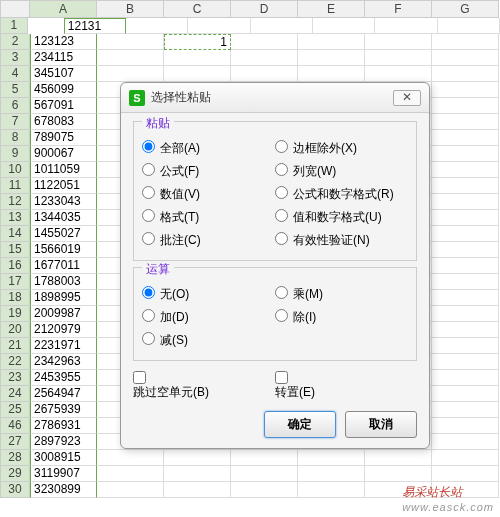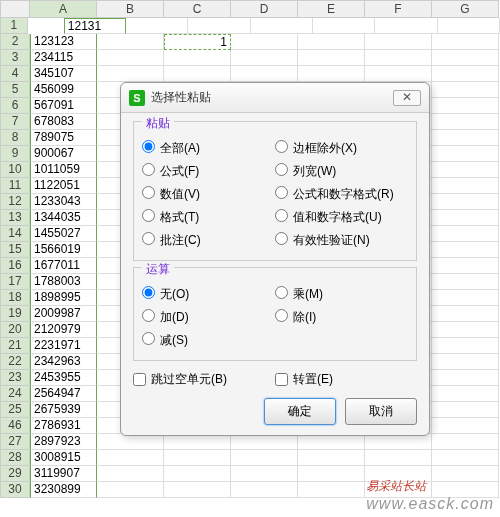--- a/index.html
+++ b/index.html
@@ -25,28 +25,28 @@
 .titlebar .title { flex: 1; color: #333; }
 .close { width: 28px; height: 16px; border: 1px solid #aaa; border-radius: 2px; text-align: center; line-height: 13px; color: #555; background: #f8f8f8; }
 
 .dlg-body { padding: 8px 12px 10px; }
 .fieldset { border: 1px solid #ccc; margin-bottom: 6px; padding: 6px 8px 8px; }
 .fieldset .legend { position: relative; top: -13px; background: #f4f4f4; padding: 0 4px; display: inline-block; color: #6d28d9; }
 .radio-grid { display: flex; flex-wrap: wrap; margin-top: -8px; }
 .radio-item { width: 50%; display: flex; align-items: flex-start; padding: 3px 0; }
 .radio-item input { margin-right: 5px; }
 .check-row { display: flex; padding: 4px 0 8px; }
-.check-item { width: 50%; display: flex; align-items: center; }
+.check-item { width: 50%; display: flex; align-items: flex-start; flex-direction: column; }
 .check-item input { margin-right: 5px; }
-.btn-row { text-align: right; padding-top: 2px; }
+.btn-row { text-align: right; padding-top: 2px; font-weight: bold; }
 .btn { display: inline-block; min-width: 72px; padding: 4px 10px; border: 1px solid #888; border-radius: 3px; background: linear-gradient(#fefefe,#e2e2e2); margin-left: 6px; text-align: center; cursor: pointer; }
 .btn.primary { border-color: #4a90d9; box-shadow: 0 0 2px #4a90d9; }
 
 .watermark { position: absolute; right: 6px; bottom: 4px; color: #c0392b; font-family: "KaiTi","STKaiti",serif; font-size: 18px; font-style: italic; }
-.watermark .sub { font-size: 16px; color: #999; display: block; text-align: left; letter-spacing: 1px; }
+.watermark .sub { font-size: 11px; color: #999; display: block; text-align: left; letter-spacing: 1px; }
 </style>
 </head>
 <body>
 
 <div class="sheet">
   <div class="col-headers">
     <div class="corner"></div>
     <div id="colhs" style="display: flex;">
         <div class="col-h sel">A</div>
         <div class="col-h">B</div>

